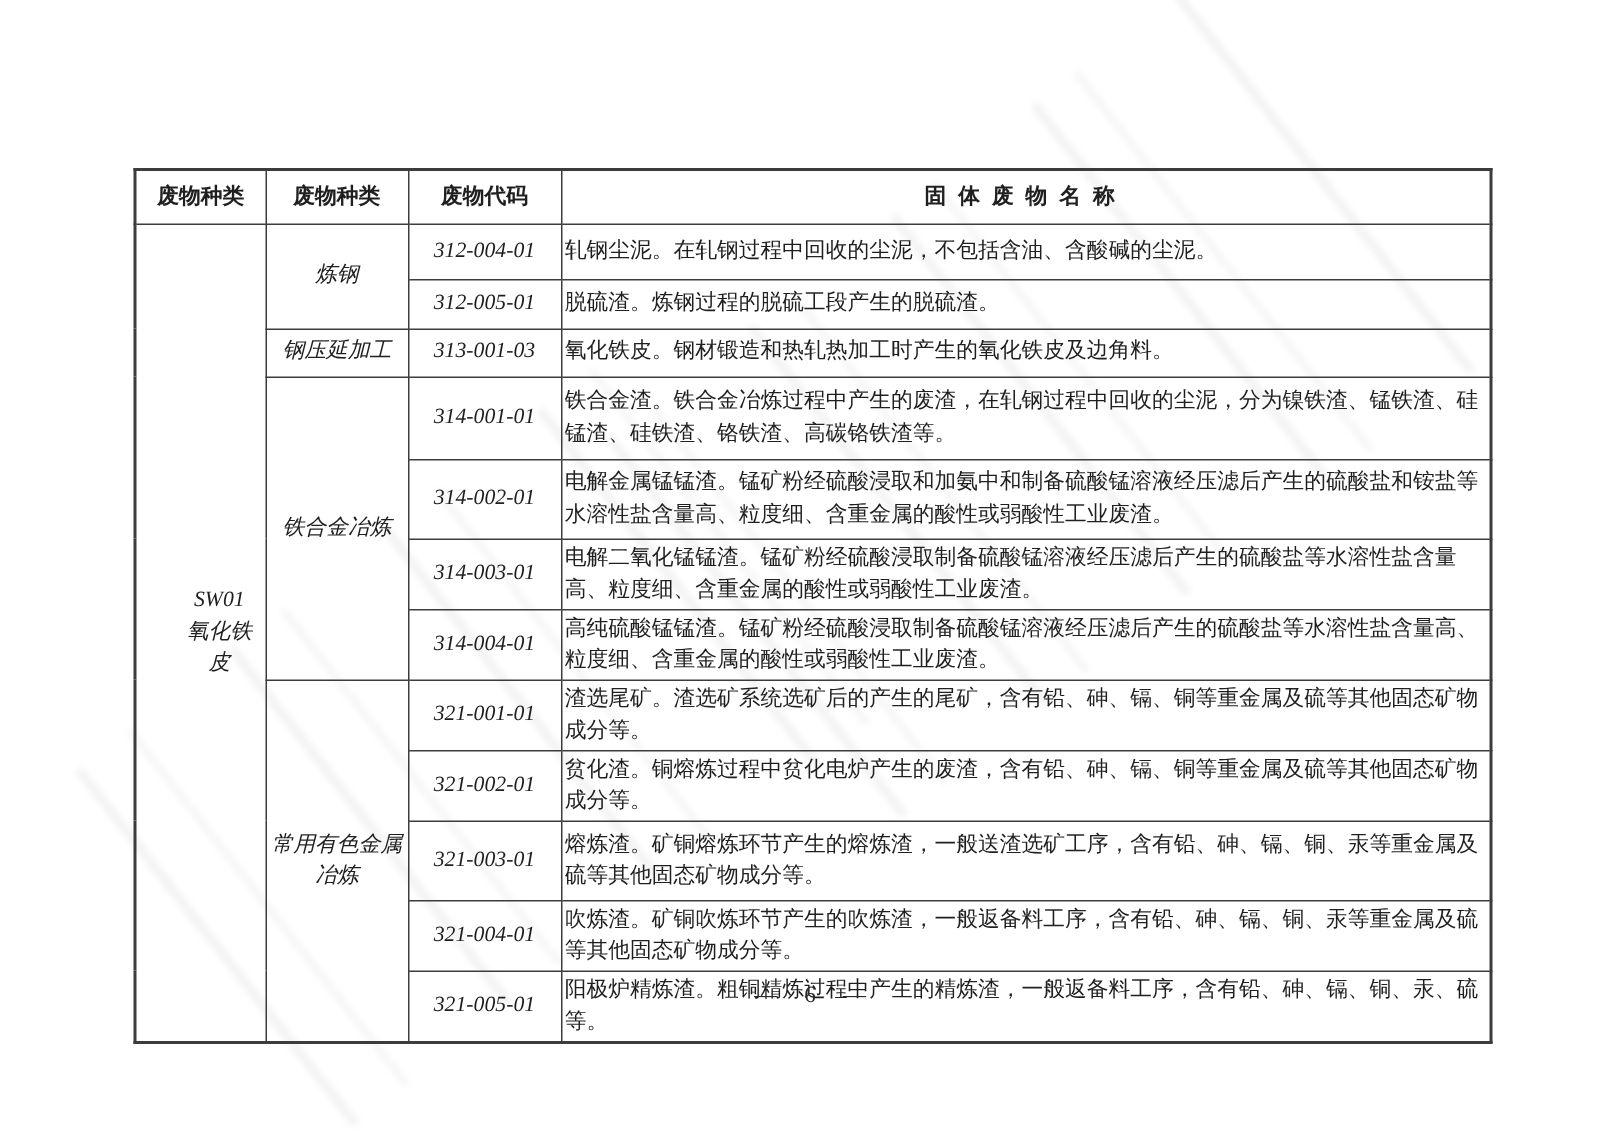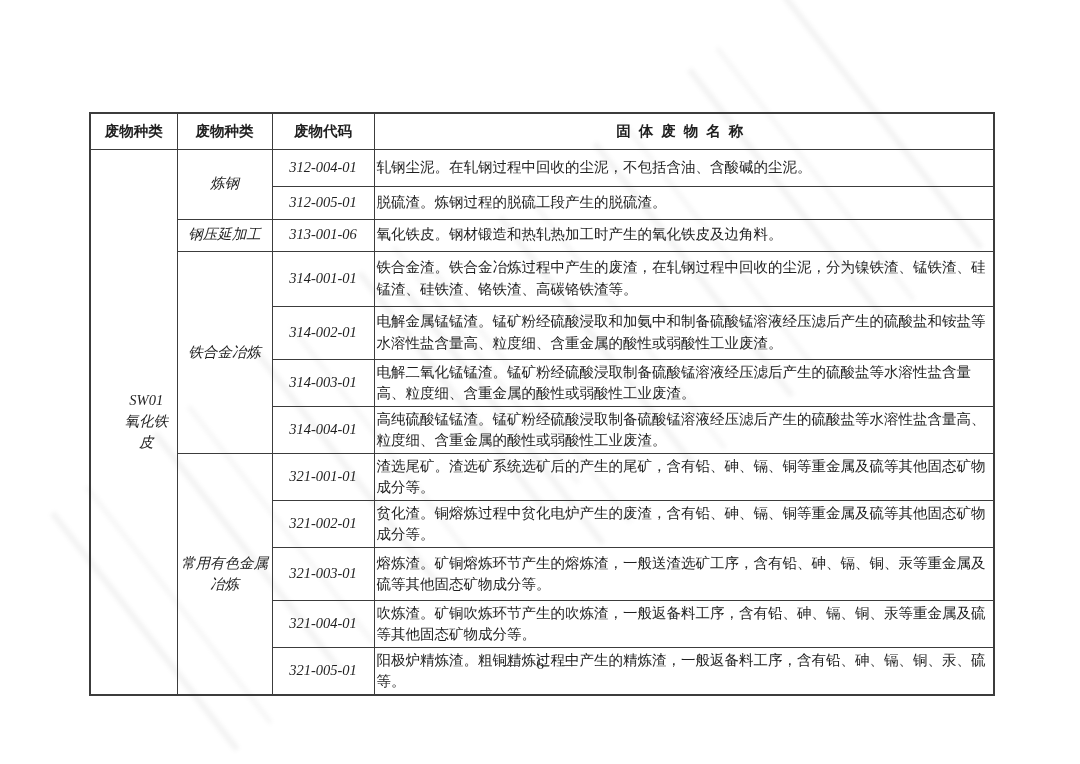--- a/index.html
+++ b/index.html
@@ -95,21 +95,21 @@
         <td class="name-cell">轧钢尘泥。在轧钢过程中回收的尘泥，不包括含油、含酸碱的尘泥。</td>
       </tr>
 
       <tr style="height:33px">
         <td class="center">312-005-01</td>
         <td class="name-cell">脱硫渣。炼钢过程的脱硫工段产生的脱硫渣。</td>
       </tr>
 
       <tr style="height:32px">
         <td class="center">钢压延加工</td>
-        <td class="center">313-001-06</td>
+        <td class="center">313-001-03</td>
         <td class="name-cell">氧化铁皮。钢材锻造和热轧热加工时产生的氧化铁皮及边角料。</td>
       </tr>
 
       <tr style="height:55px">
         <td class="center" rowspan="4">铁合金冶炼</td>
         <td class="center">314-001-01</td>
         <td class="name-cell">铁合金渣。铁合金冶炼过程中产生的废渣，在轧钢过程中回收的尘泥，分为镍铁渣、锰铁渣、硅锰渣、硅铁渣、铬铁渣、高碳铬铁渣等。</td>
       </tr>
 
       <tr style="height:53px">

